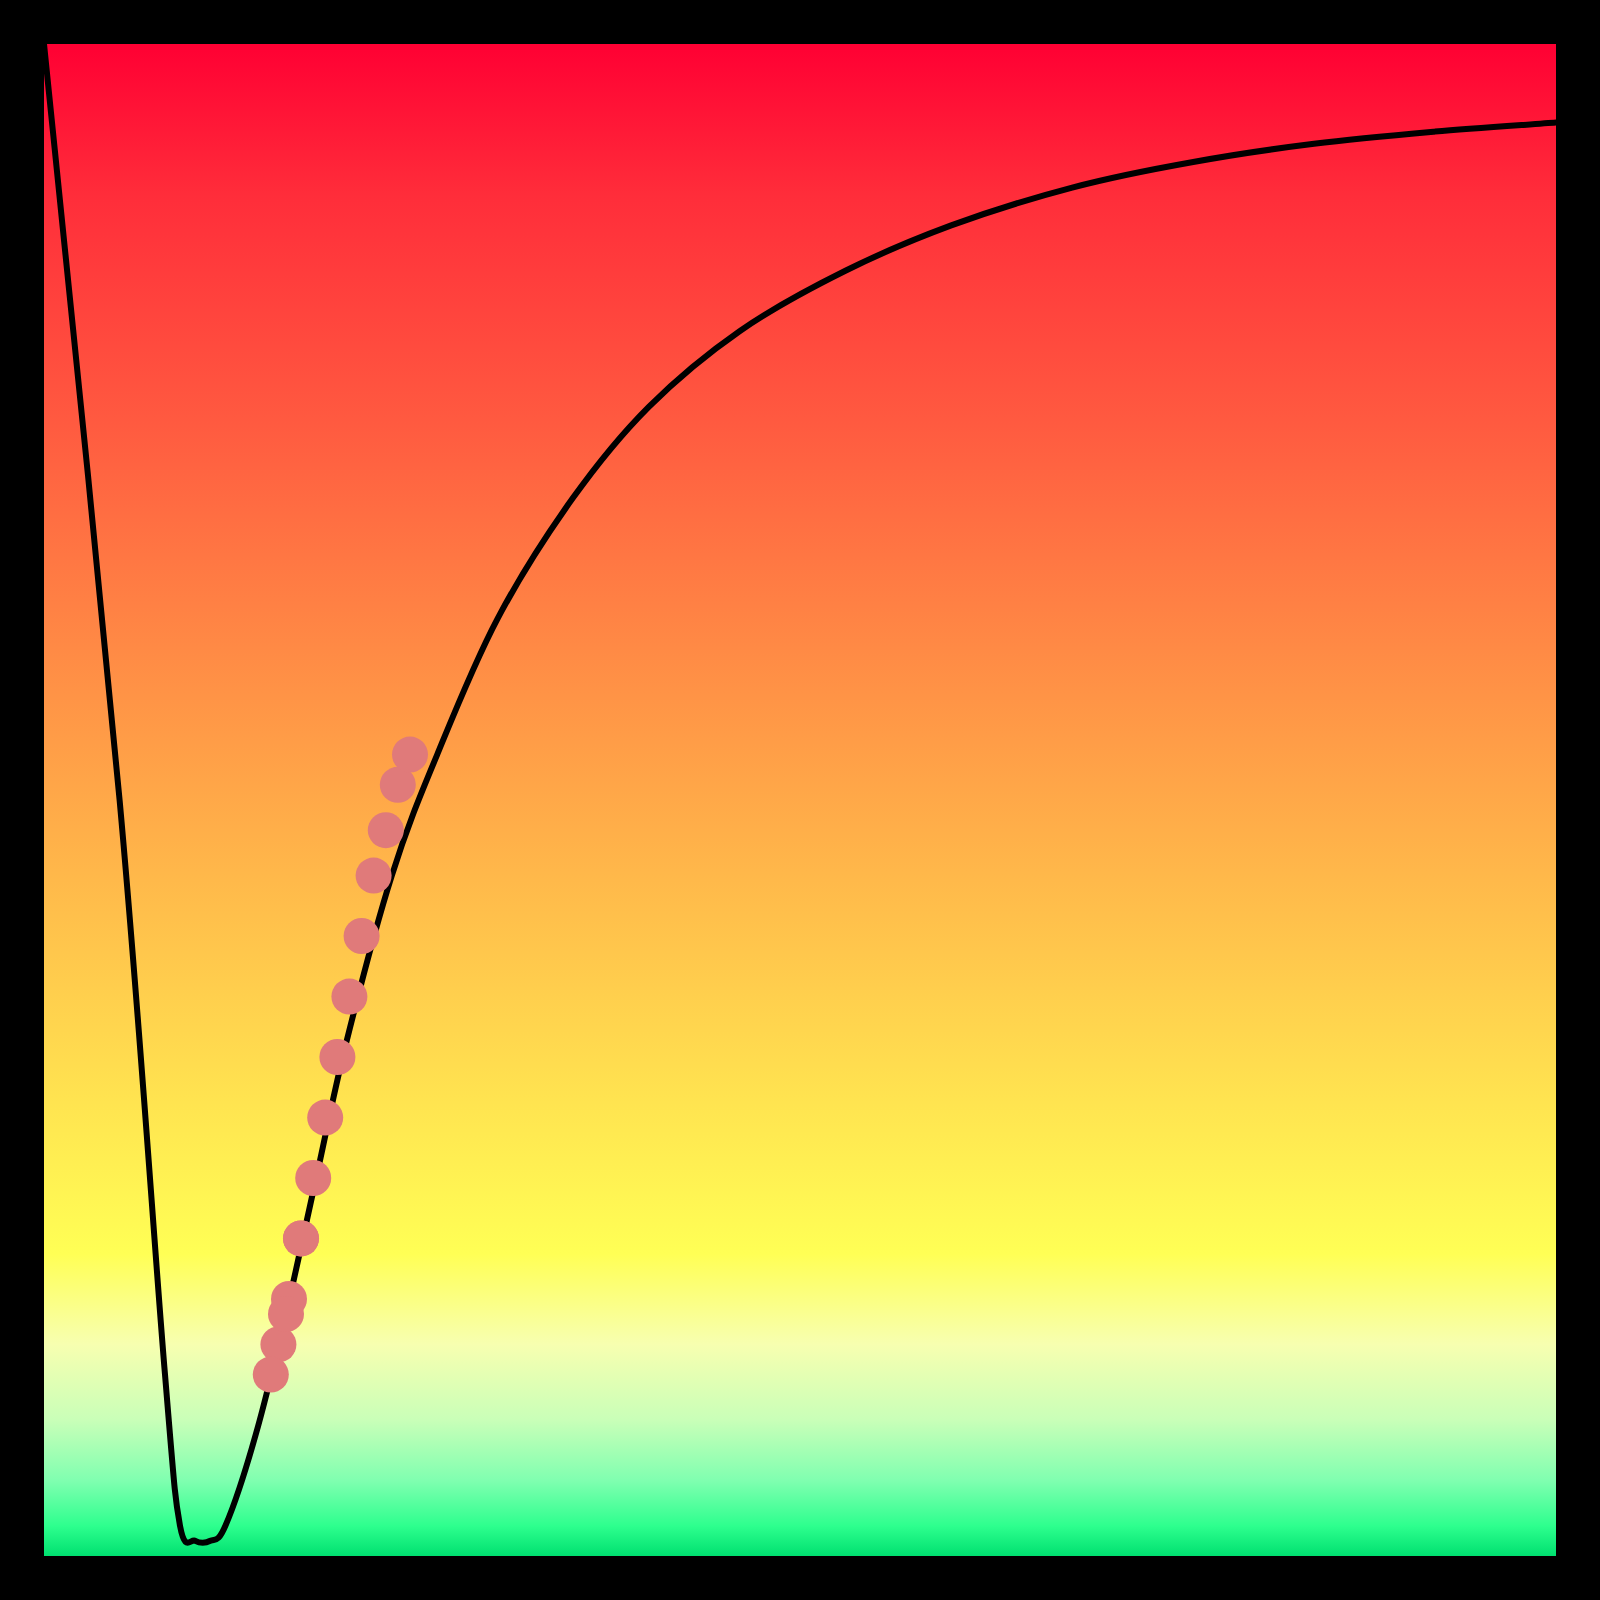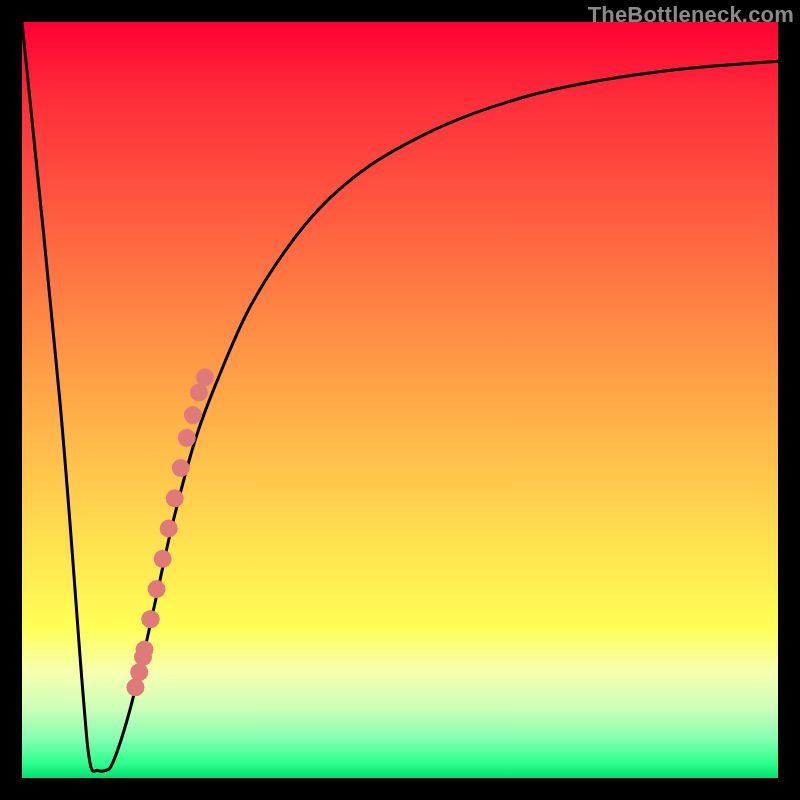--- a/index.html
+++ b/index.html
@@ -53,21 +53,20 @@
     font-weight: 600;
     color: #8a8a8a;
     letter-spacing: 0.2px;
     user-select: none;
   }
 </style>
 </head>
 <body>
 
 <div class="frame">
-  <div class="watermark">TheBottleneck.com</div>
   <div class="plot"></div>
   <svg class="curve" viewBox="0 0 756 756" preserveAspectRatio="none">
     <path id="curve-path" fill="none" stroke-width="3" stroke-linejoin="round" stroke-linecap="round" d="M 0.0 0.0 C 6.3 63.0, 27.7 267.1, 37.8 378.0 C 47.9 488.9, 55.4 604.8, 60.5 665.3 C 65.5 725.8, 65.5 727.0, 68.0 740.9 C 70.6 754.7, 73.1 747.2, 75.6 748.4 C 78.1 749.7, 80.6 749.7, 83.2 748.4 C 85.7 747.2, 86.9 749.7, 90.7 740.9 C 94.5 732.1, 100.8 713.2, 105.8 695.5 C 110.9 677.9, 115.9 656.5, 121.0 635.0 C 126.0 613.6, 131.0 589.7, 136.1 567.0 C 141.1 544.3, 144.9 524.2, 151.2 499.0 C 157.5 473.8, 166.3 439.7, 173.9 415.8 C 181.4 391.9, 187.7 376.7, 196.6 355.3 C 205.4 333.9, 215.5 308.7, 226.8 287.3 C 238.1 265.9, 252.0 244.4, 264.6 226.8 C 277.2 209.2, 288.5 195.3, 302.4 181.4 C 316.3 167.6, 331.4 155.0, 347.8 143.6 C 364.1 132.3, 383.0 122.2, 400.7 113.4 C 418.3 104.6, 434.7 97.7, 453.6 90.7 C 472.5 83.8, 493.9 77.1, 514.1 71.8 C 534.2 66.5, 554.4 62.6, 574.6 59.0 C 594.7 55.3, 614.9 52.4, 635.0 49.9 C 655.2 47.4, 675.4 45.6, 695.5 43.8 C 715.7 42.1, 745.9 40.1, 756.0 39.3" stroke="#000000"></path>
     <g id="markers">
         <circle cx="117.2" cy="650.2" r="9" fill="#e07a7a" stroke="#c55b5b" stroke-width="0"></circle>
         <circle cx="122.5" cy="627.5" r="9" fill="#e07a7a" stroke="#c55b5b" stroke-width="0"></circle>
         <circle cx="128.5" cy="597.2" r="9" fill="#e07a7a" stroke="#c55b5b" stroke-width="0"></circle>
         <circle cx="134.6" cy="567.0" r="9" fill="#e07a7a" stroke="#c55b5b" stroke-width="0"></circle>
         <circle cx="140.6" cy="536.8" r="9" fill="#e07a7a" stroke="#c55b5b" stroke-width="0"></circle>
         <circle cx="146.7" cy="506.5" r="9" fill="#e07a7a" stroke="#c55b5b" stroke-width="0"></circle>

